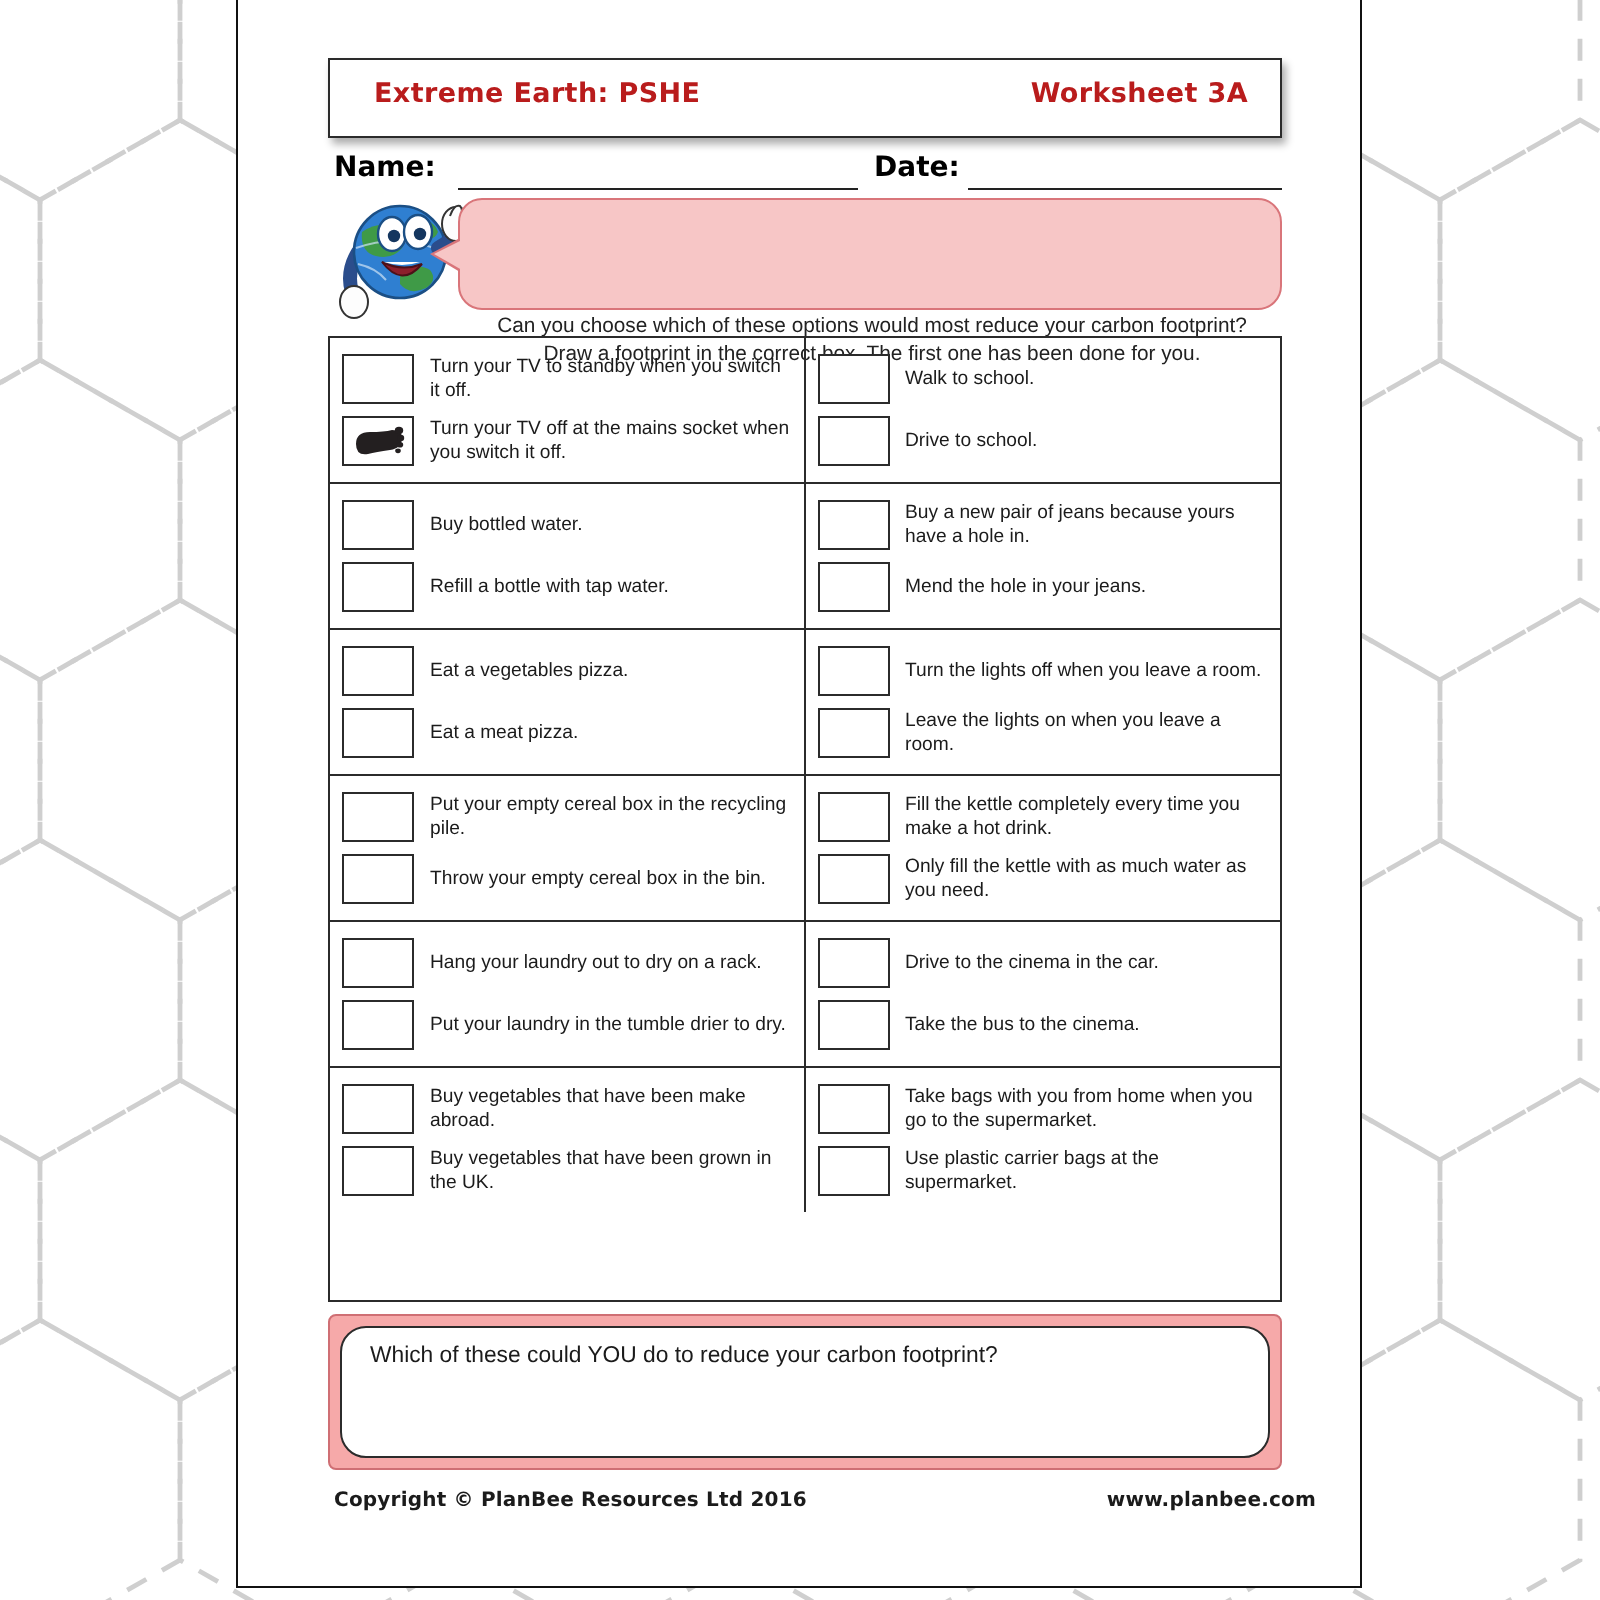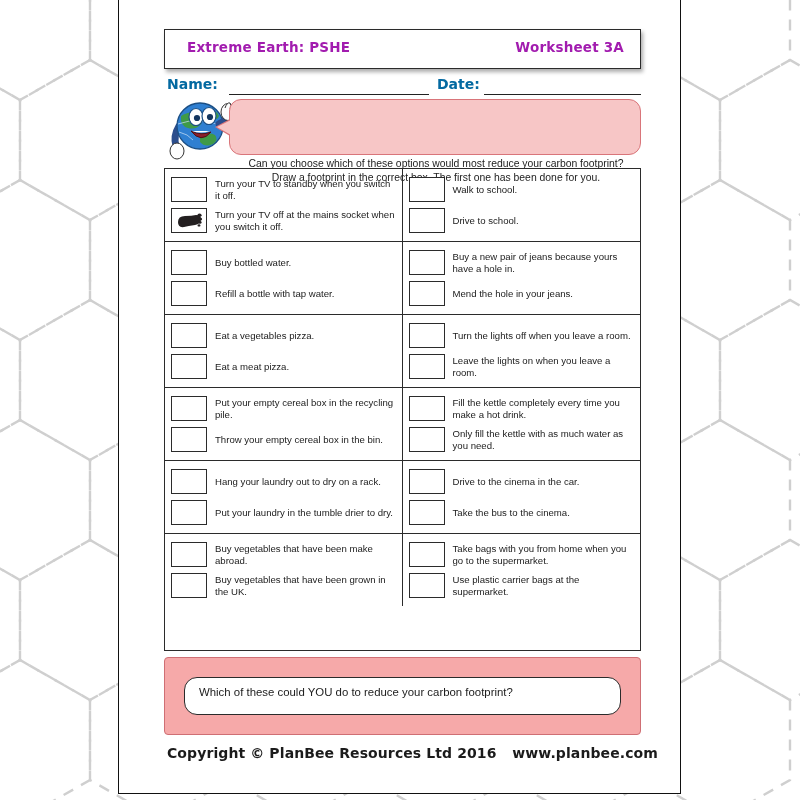--- a/index.html
+++ b/index.html
@@ -26,32 +26,32 @@
 
   
   .hdr-box{
     position:absolute;left:45px;top:29px;width:477px;height:40px;
     background:#fff;border:1px solid #2b2b2b;box-sizing:border-box;
     box-shadow:2px 3px 4px rgba(0,0,0,.33);
   }
   .hdr-left,.hdr-right{
     position:absolute;top:9px;
     font-family:"DejaVu Sans",sans-serif;
-    font-weight:bold;font-size:13.5px;color:#a21caf;letter-spacing:.2px;
+    font-weight:bold;font-size:13.5px;color:#b91c1c;letter-spacing:.2px;
     white-space:nowrap;
   }
   .hdr-left{left:22px;}
   .hdr-right{right:16px;}
 
   
   .nd{position:absolute;top:76px;height:22px;}
   .nd-label{
     position:absolute;top:0;
     font-family:"DejaVu Sans",sans-serif;
-    font-weight:bold;font-size:14px;color:#0369a1;
+    font-weight:bold;font-size:14px;color:#000000;
   }
   .nd-line{position:absolute;height:0;border-bottom:1.5px solid #222;}
   #name-label{left:48px;}
   #name-line{left:110px;top:18px;width:200px;}
   #date-label{left:318px;}
   #date-line{left:365px;top:18px;width:157px;}
 
   
   .globe-wrap{position:absolute;left:48px;top:96px;width:70px;height:66px;}
 
@@ -107,37 +107,37 @@
   .opt-text{
     font-family:"Liberation Sans",sans-serif;
     font-size:9.6px;line-height:11.6px;color:#1b1b1b;
   }
   .foot-svg{position:absolute;left:4px;top:4px;}
 
   
   .qbox-outer{
     position:absolute;left:45px;top:657px;width:477px;height:78px;
     background:#f6a9a9;border:1.2px solid #cf6f74;border-radius:4px;
-    box-sizing:border-box;padding:19px;
+    box-sizing:border-box;padding:5px;
   }
   .qbox-inner{
     width:100%;height:100%;background:#fff;
     border:1.6px solid #2b2b2b;border-radius:13px;box-sizing:border-box;
     padding:8px 14px;
   }
   .qtext{
     font-family:"Liberation Sans",sans-serif;
     font-size:11.4px;color:#1b1b1b;
   }
 
   
   .ftr{
     position:absolute;top:745px;height:14px;
     font-family:"DejaVu Sans",sans-serif;
-    font-weight:bold;font-size:14px;color:#1b1b1b;letter-spacing:.1px;
+    font-weight:bold;font-size:10px;color:#1b1b1b;letter-spacing:.1px;
     white-space:nowrap;
   }
   #ftr-copy{left:48px;}
   #ftr-url{right:24px;}
 </style>
 </head>
 <body>
 
 <div class="stage">
 

